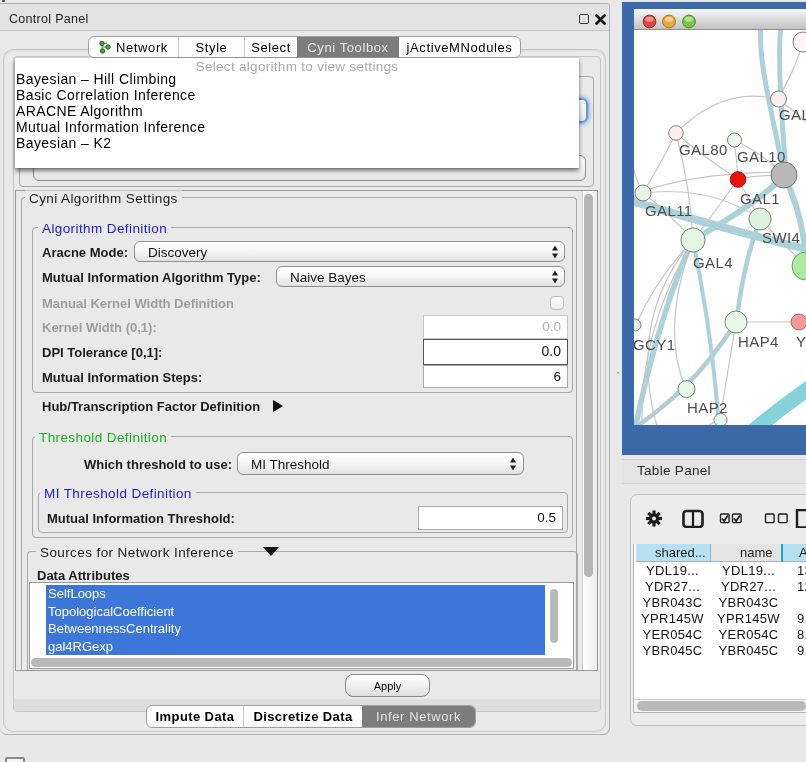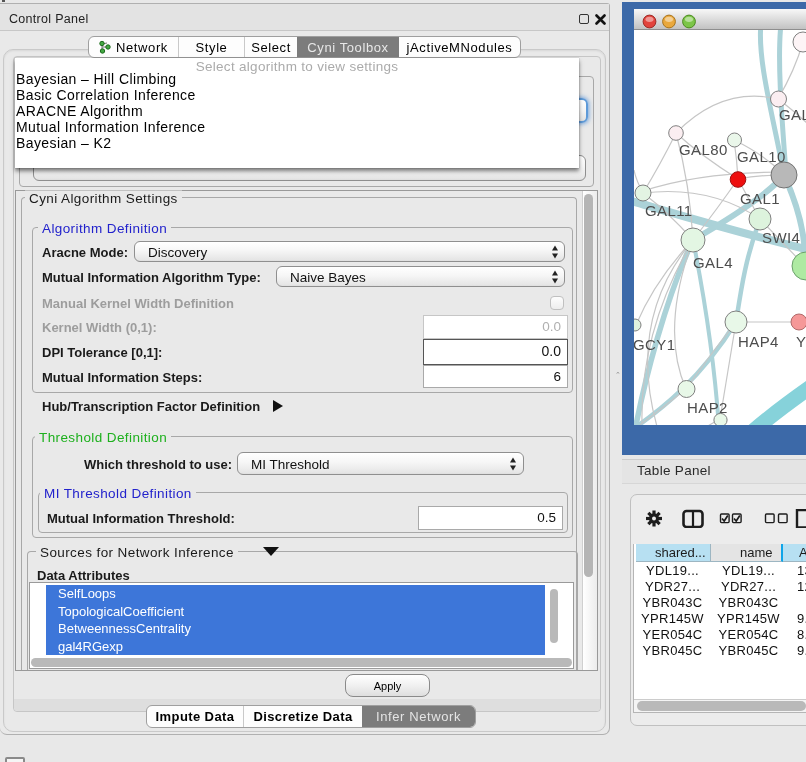--- a/index.html
+++ b/index.html
@@ -117,21 +117,21 @@
 
 <div class="lbl" style="left:47px;top:518px;">Mutual Information Threshold:</div>
 <div class="tfield" style="left:418px;top:506px;width:145px;height:24px;line-height:22px;">0.5</div>
 
 <div class="gbox" style="left:27px;top:551px;width:551px;height:119px;border-bottom:none;border-radius:4px 4px 0 0;"></div>
 <div class="gt" style="left:36px;top:552px;color:#1a1a1a;">Sources for Network Inference</div>
 <div class="abs" style="left:263px;top:547px;width:0;height:0;border-left:8px solid transparent;border-right:8px solid transparent;border-top:9px solid #111;z-index:4;"></div>
 <div class="lbl" style="left:37px;top:575px;">Data Attributes</div>
 
 <div class="abs" style="left:29px;top:582px;width:545px;height:87px;background:#fff;border:1px solid #9a9a9a;"></div>
-<div class="abs" style="left:46px;top:585px;width:499px;height:70px;background:#3d76d9;color:#fff;font-size:13px;line-height:17.5px;padding-left:12px;">
+<div class="abs" style="left:46px;top:585px;width:499px;height:70px;background:#3d76d9;color:#fff;font-size:13px;line-height:17.5px;padding-left:2px;">
   <div>SelfLoops</div>
     <div>TopologicalCoefficient</div>
     <div>BetweennessCentrality</div>
     <div>gal4RGexp</div>
 </div>
 <div class="abs" style="left:550px;top:589px;width:8px;height:54px;background:#b9b9b9;border-radius:4px;"></div>
 <div class="abs" style="left:31px;top:658px;width:541px;height:9px;background:#b9b9b9;border-radius:4.5px;"></div>
 
 <div class="abs" style="left:345px;top:674px;width:85px;height:23px;border:1px solid #8a8a8a;border-radius:8px;background:linear-gradient(#ffffff,#f0f0f0 50%,#dedede);font-size:11px;display:flex;align-items:center;justify-content:center;">Apply</div>
 

